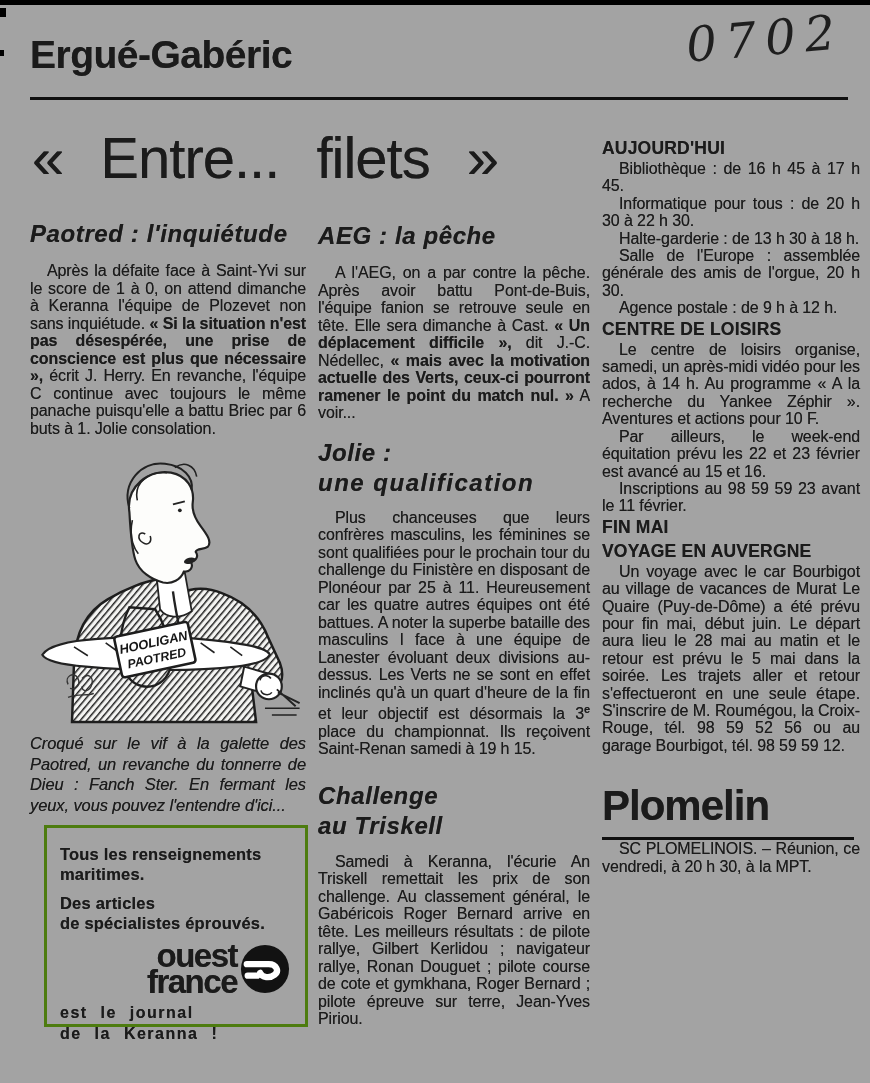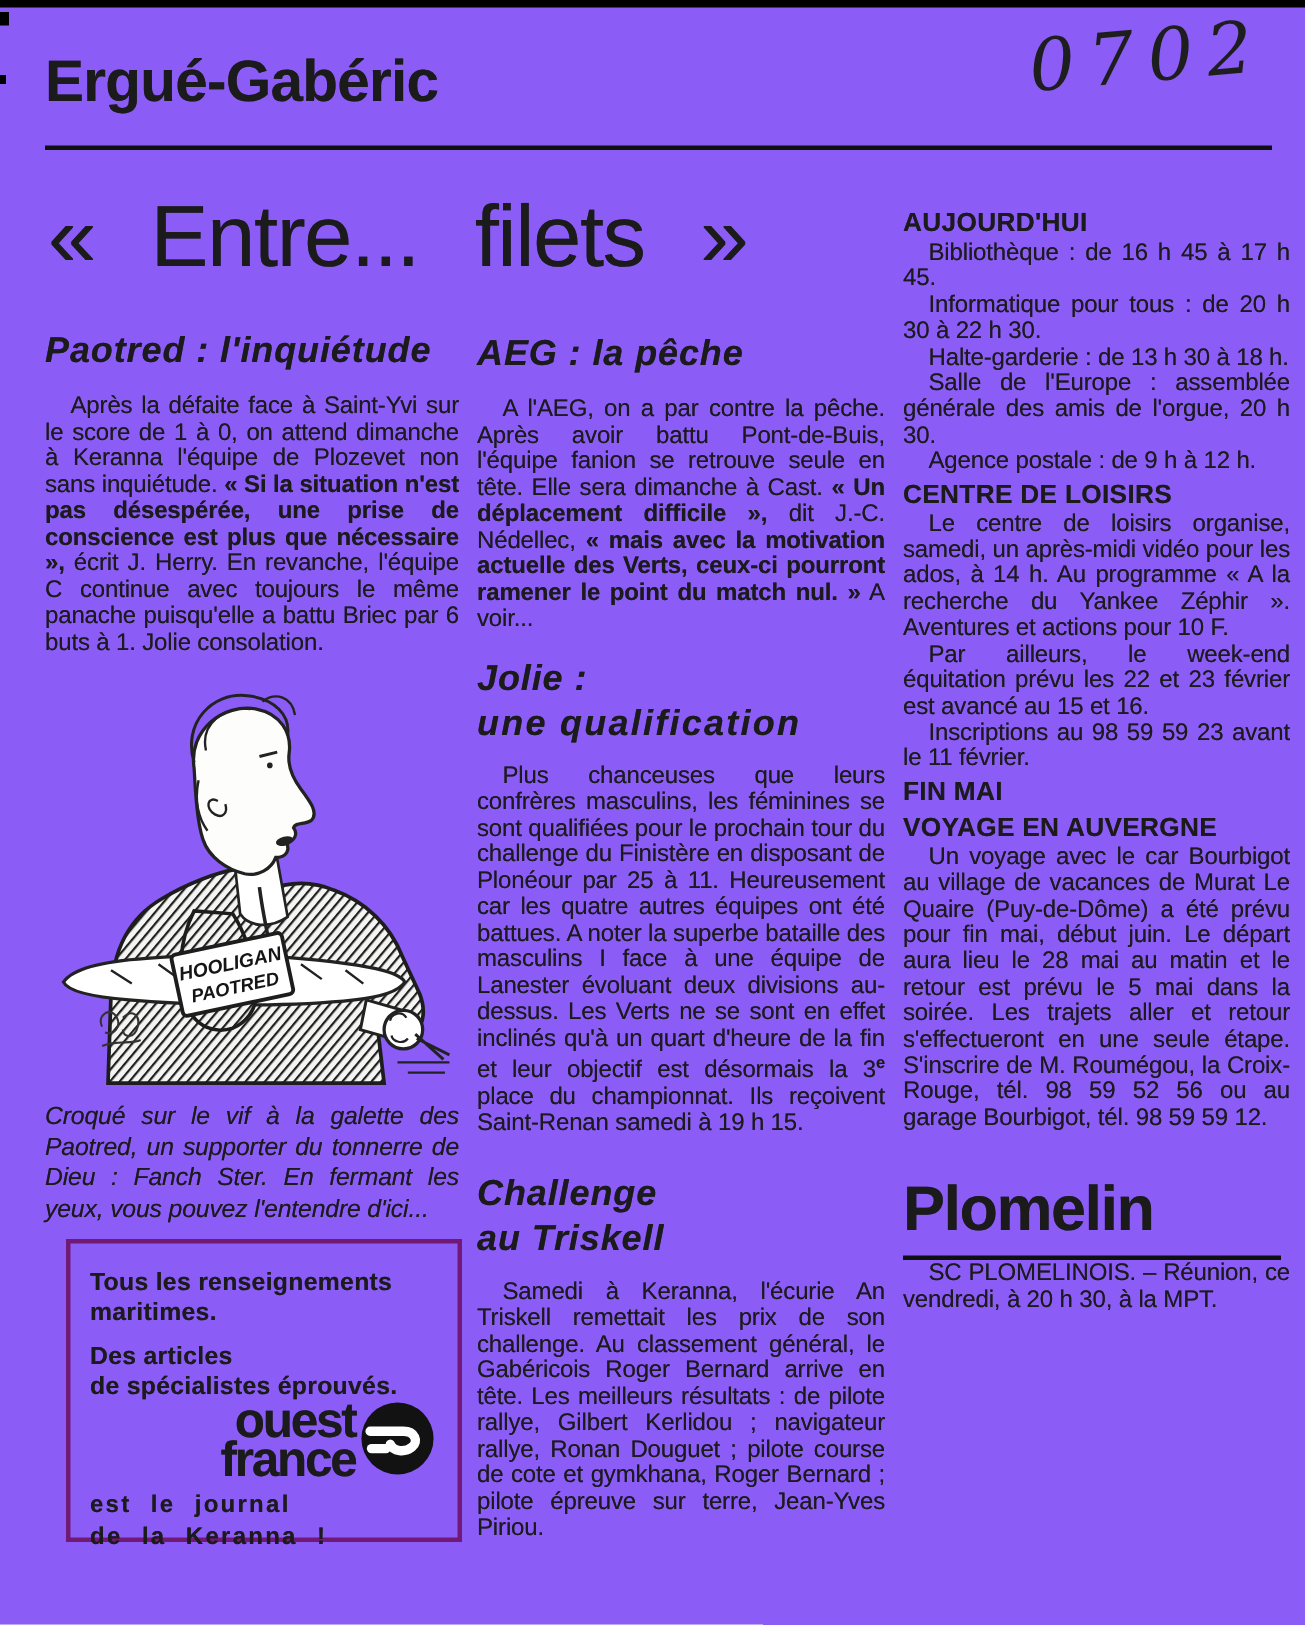--- a/index.html
+++ b/index.html
@@ -1,18 +1,18 @@
 <!DOCTYPE html>
 <html><head>
 <meta charset="utf-8">
 <style>
   html,body{margin:0;padding:0;background:#e8e8e6;}
   .page{
     position:relative; width:870px; height:1083px; margin:0 auto;
-    background:#8b5cf6; overflow:hidden; color:#1b1b1b;
+    background:#a3a3a3; overflow:hidden; color:#1b1b1b;
     font-family:"Liberation Sans", sans-serif;
     text-rendering:optimizeLegibility;
   }
   .ink{ text-shadow:0 0 .3px rgba(10,10,10,.6); }
   .top-strip{ position:absolute; top:0; left:0; width:870px; height:5px; background:#000; }
   .edge-mark{ position:absolute; background:#000; }
 
   .masthead-title{
     position:absolute; left:30px; top:33px;
     font-size:39px; font-weight:700; letter-spacing:-.5px;
@@ -50,25 +50,25 @@
   .sup{ vertical-align:super; font-size:11px; font-weight:700; }
 
   .cartoon-wrap{ width:270px; margin:6px auto 0; }
   .caption{
     margin:4px 0 0; font-style:italic; font-size:16.5px; line-height:20.5px;
     text-align:justify; letter-spacing:-.1px;
   }
 
   .ad-box{
     margin:10px 0 0 14px; width:232px; height:168px;
-    border:3px solid #701a75; padding:16px 13px 12px;
+    border:3px solid #4d7c0f; padding:16px 13px 12px;
   }
   .ad-line{ font-weight:700; font-size:16.5px; line-height:20px; letter-spacing:.2px; }
   .ad-gap{ margin-top:9px; }
-  .logo-row{ display:flex; justify-content:flex-end; margin-top:0; padding-right:2px; }
+  .logo-row{ display:flex; justify-content:flex-end; align-items:center; margin-top:10px; padding-right:2px; }
   .logo-words{ text-align:right; font-weight:700; font-size:33px; line-height:26px; letter-spacing:-1.5px; margin-right:3px; }
   .ad-tagline{ margin-top:7px; font-weight:700; font-size:16px; line-height:21px; letter-spacing:1.5px; word-spacing:7px; padding-right:2px; }
 
   h3.cap{ margin:0; font-size:17.5px; font-weight:700; letter-spacing:.2px; line-height:24px; }
   .mb12{ margin-bottom:12px; }
   .mt28{ margin-top:28px; }
   .col3 p.body{ line-height:17.4px; }
 
   .plomelin-title{ margin:30px 0 0; font-size:42px; font-weight:700; letter-spacing:-1px; line-height:44px; }
   .plomelin-rule{ margin-top:9px; width:252px; height:3px; background:#101010; }
@@ -128,21 +128,21 @@
         <path d="M212,226 L240,234 L236,254 L208,246 Z" fill="#ffffff" stroke="#222" stroke-width="2"></path>
         <circle cx="237" cy="246" r="13" fill="#ffffff" stroke="#222" stroke-width="2.2"></circle>
         <path d="M228,240 a6,6 0 0 1 11,-2 M229,250 a6,5 0 0 0 11,2" fill="none" stroke="#222" stroke-width="1.5"></path>
         <path d="M246,252 L268,263 M245,249 L264,266" fill="none" stroke="#222" stroke-width="2"></path>
         <path d="M233,268 H268 M240,275 H265" fill="none" stroke="#222" stroke-width="1.5"></path>
 
         <path d="M34,244 C30,236 40,230 44,238 C47,244 42,250 36,248 M48,238 C54,232 60,236 58,244 C56,252 48,252 48,246 M34,257 C44,253 54,256 60,253" fill="none" stroke="#333" stroke-width="1.4"></path>
       </svg>
     </div>
 
-    <p class="caption ink">Croqué sur le vif à la galette des Paotred, un supporter du tonnerre de Dieu : Fanch Ster. En fermant les yeux, vous pouvez l'entendre d'ici...</p>
+    <p class="caption ink">Croqué sur le vif à la galette des Paotred, un revanche du tonnerre de Dieu : Fanch Ster. En fermant les yeux, vous pouvez l'entendre d'ici...</p>
 
     <div class="ad-box">
       <div class="ad-line ink">Tous les renseignements maritimes.</div>
       <div class="ad-line ad-gap ink">Des articles</div>
       <div class="ad-line ink">de spécialistes éprouvés.</div>
       <div class="logo-row">
         <div class="logo-words ink">
           <div>ouest</div>
           <div>france</div>
         </div>

